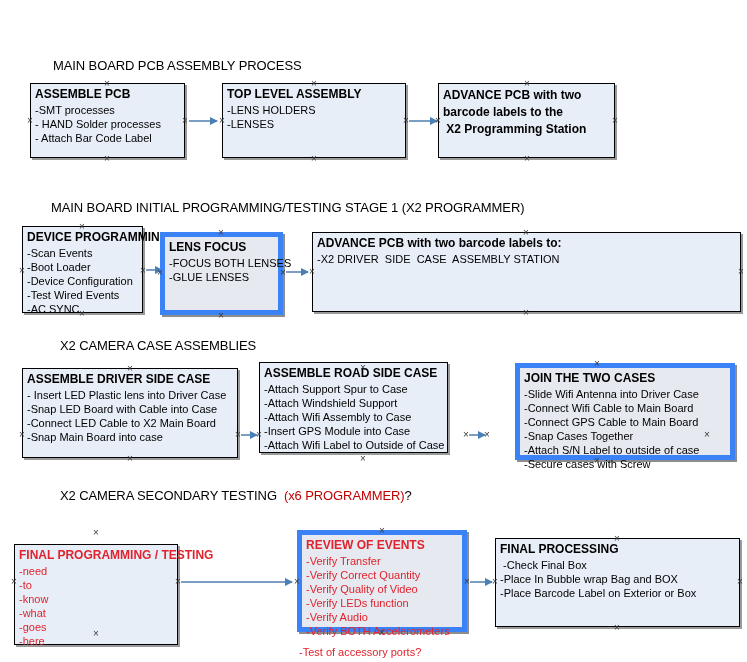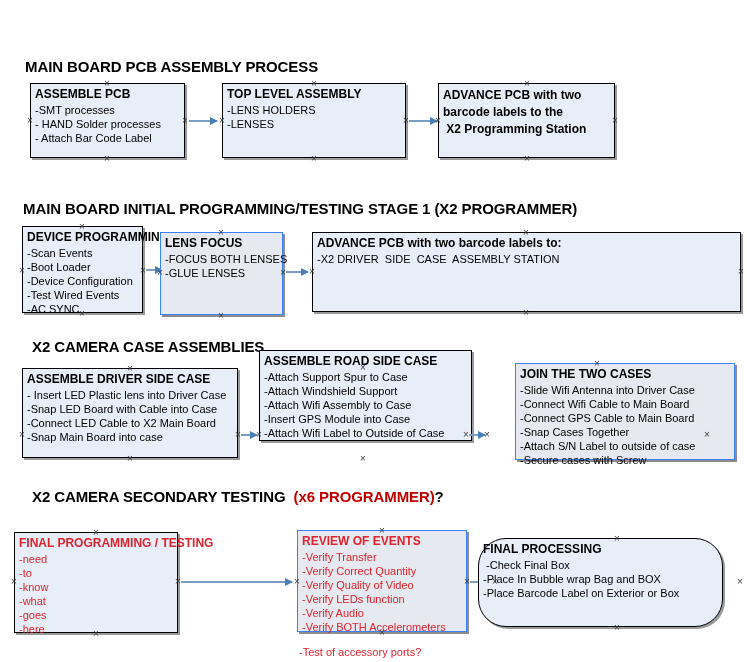--- a/index.html
+++ b/index.html
@@ -34,43 +34,44 @@
     text-align: center;
     font-size: 17.5px;
     font-weight: bold;
     letter-spacing: 0.1px;
     white-space: pre;
   }
 
   
   .section-heading {
     position: absolute;
-    font-size: 15px;
-    font-weight: bold;
+    font-size: 13px;
+    font-weight: normal;
     white-space: pre;
     letter-spacing: -0.1px;
+    margin-left: 28px;
   }
   .section-heading .accent {
     color: #c00000;
   }
   .section-heading .tail {
     color: #000000;
   }
 
   
   .box {
     position: absolute;
     background: #e8eef7;
     border: 1px solid #000000;
     box-sizing: border-box;
     box-shadow: 2px 2px 0 0 #9a9a9a;
     padding: 3px 4px 0 4px;
   }
   .box.gray-edge {
-    border: 1px solid #3b82f6;
+    border: 5px solid #3b82f6;
     background: #e6e9ef;
     box-shadow: 2px 2px 0 0 #8d8d8d;
   }
   .box .box-title {
     font-size: 12px;
     font-weight: bold;
     line-height: 15px;
     white-space: pre;
     margin-bottom: 1px;
   }
@@ -218,21 +219,21 @@
     <div class="box-line">-Connect LED Cable to X2 Main Board</div>
     <div class="box-line">-Snap Main Board into case</div>
   </div>
   <span class="handle" style="left:130px; top:368px;"></span>
   <span class="handle" style="left:130px; top:458px;"></span>
   <span class="handle" style="left:22px;  top:434px;"></span>
   <span class="handle" style="left:238px; top:434px;"></span>
 
   <div class="arrow" style="left:241px; top:434px; width:16px;"></div>
 
-  <div class="box" style="left:259px; top:350px; width:213px; height:91px;">
+  <div class="box" style="left:259px; top:362px; width:189px; height:91px;">
     <div class="box-title">ASSEMBLE ROAD SIDE CASE</div>
     <div class="box-line">-Attach Support Spur to Case</div>
     <div class="box-line">-Attach Windshield Support</div>
     <div class="box-line">-Attach Wifi Assembly to Case</div>
     <div class="box-line">-Insert GPS Module into Case</div>
     <div class="box-line">-Attach Wifi Label to Outside of Case</div>
   </div>
   <span class="handle" style="left:363px; top:367px;"></span>
   <span class="handle" style="left:363px; top:458px;"></span>
   <span class="handle" style="left:259px; top:434px;"></span>
@@ -249,21 +250,21 @@
     <div class="box-line">-Attach S/N Label to outside of case</div>
     <div class="box-line">-Secure cases with Screw</div>
   </div>
   <span class="handle" style="left:597px; top:363px;"></span>
   <span class="handle" style="left:597px; top:460px;"></span>
   <span class="handle" style="left:487px; top:434px;"></span>
   <span class="handle" style="left:707px; top:434px;"></span>
 
   <div class="section-heading" style="left:32px; top:488px;"><span>X2 CAMERA SECONDARY TESTING  </span><span class="accent">(x6 PROGRAMMER)</span><span class="tail">?</span></div>
 
-  <div class="box red" style="left:14px; top:532px; width:164px; height:101px;">
+  <div class="box red" style="left:14px; top:544px; width:164px; height:101px;">
     <div class="box-title">FINAL PROGRAMMING / TESTING</div>
     <div class="box-line">-need</div>
     <div class="box-line">-to</div>
     <div class="box-line">-know</div>
     <div class="box-line">-what</div>
     <div class="box-line">-goes</div>
     <div class="box-line">-here</div>
   </div>
   <span class="handle" style="left:96px;  top:532px;"></span>
   <span class="handle" style="left:96px;  top:633px;"></span>
@@ -282,21 +283,21 @@
     <div class="box-line">-Verify BOTH Accelerometers</div>
   </div>
   <div class="overflow-line" style="left:299px; top:628px;margin-top:17px;">-Test of accessory ports?</div>
   <span class="handle" style="left:382px; top:530px;"></span>
   <span class="handle" style="left:382px; top:632px;"></span>
   <span class="handle" style="left:297px; top:581px;"></span>
   <span class="handle" style="left:467px; top:581px;"></span>
 
   <div class="arrow" style="left:470px; top:581px; width:22px;"></div>
 
-  <div class="box" style="left:478px; top:538px; width:245px; height:89px;border-radius:28px;">
+  <div class="box" style="left:495px; top:538px; width:245px; height:89px;">
     <div class="box-title">FINAL PROCESSING</div>
     <div class="box-line"> -Check Final Box</div>
     <div class="box-line">-Place In Bubble wrap Bag and BOX</div>
     <div class="box-line">-Place Barcode Label on Exterior or Box</div>
   </div>
   <span class="handle" style="left:617px; top:538px;"></span>
   <span class="handle" style="left:617px; top:627px;"></span>
   <span class="handle" style="left:495px; top:581px;"></span>
   <span class="handle" style="left:740px; top:581px;"></span>
 

